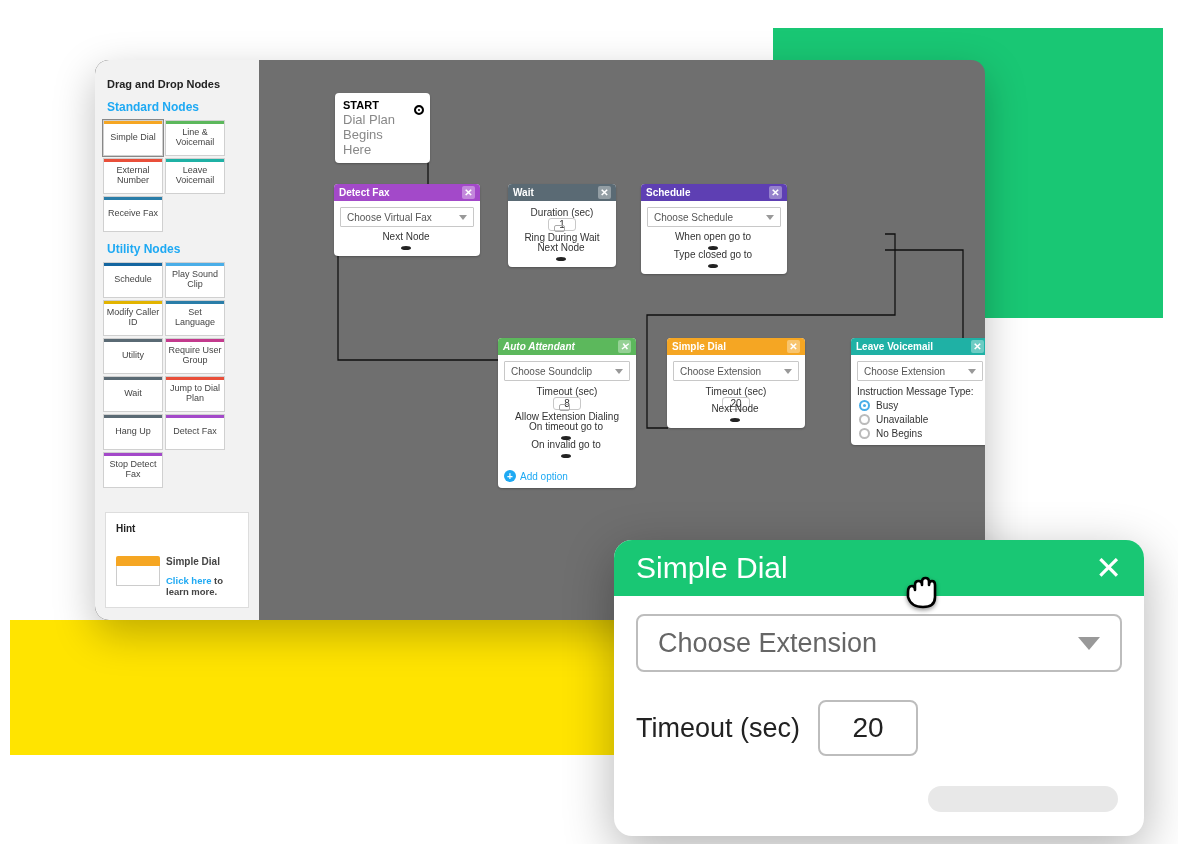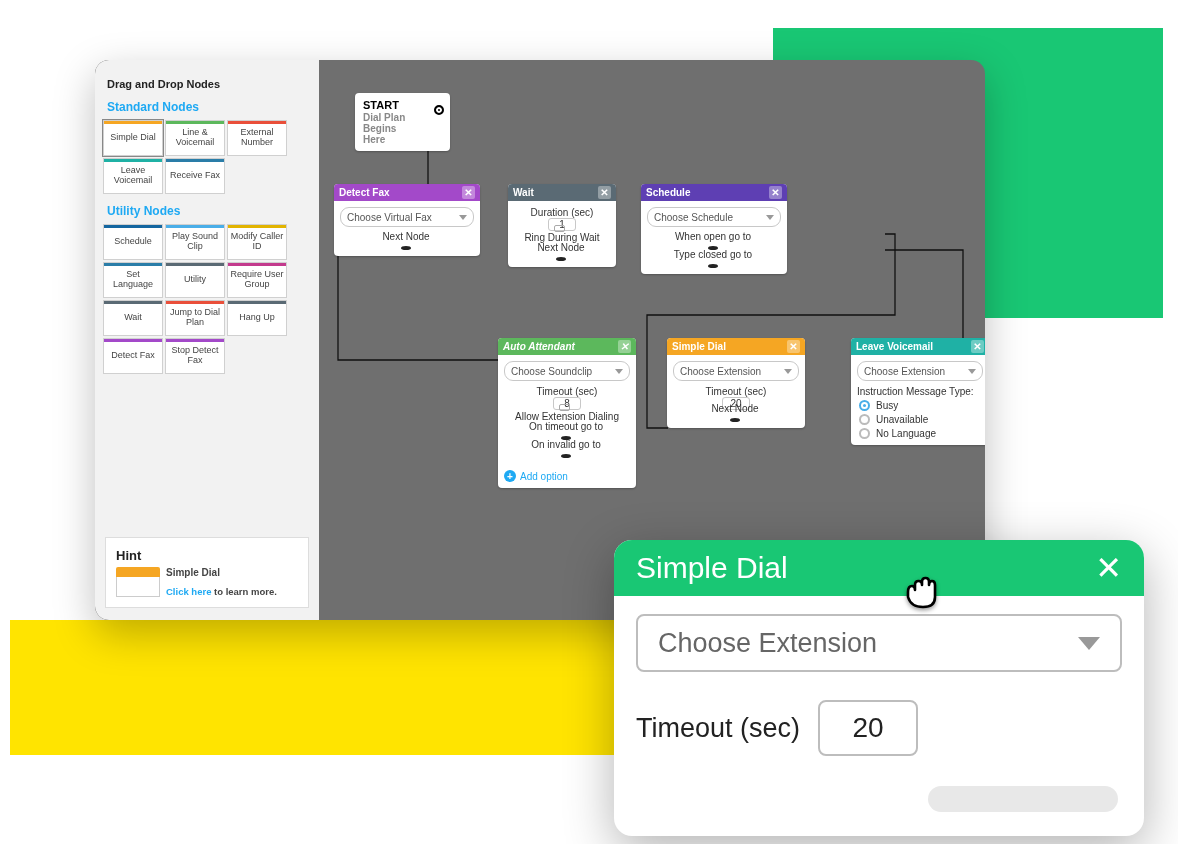--- a/index.html
+++ b/index.html
@@ -11,21 +11,21 @@
 
 
 .app {
   position: absolute; top: 60px; left: 95px; width: 890px; height: 560px;
   background: #6f6f6f; border-radius: 14px; overflow: hidden;
   box-shadow: 0 14px 40px rgba(0,0,0,0.25);
 }
 
 
 .sidebar {
-  position: absolute; left: 0; top: 0; width: 224px; height: 100%;
+  position: absolute; left: 0; top: 0; width: 164px; height: 100%;
   background: #f2f2f2; border-radius: 14px 0 0 14px; font-size: 11px;
 }
 .sidebar h3 { font-size: 11px; font-weight: 600; margin: 18px 12px 10px; color: #222; }
 .section-title { font-size: 12px; font-weight: 600; margin: 10px 12px 6px; color: #1ea9f3; }
 .nodes { display: flex; flex-wrap: wrap; gap: 2px; padding: 0 8px; }
 .node-tile {
   width: 60px; height: 36px; background: #fff; border: 1px solid #d0d0d0;
   display: flex; align-items: center; justify-content: center; text-align: center;
   font-size: 9px; line-height: 1.1; color: #444; position: relative; padding: 2px;
 }
@@ -40,21 +40,21 @@
 .bar-gray::before   { background: #5a6a74; }
 .bar-purple::before { background: #a349c9; }
 .bar-magenta::before{ background: #c33a8d; }
 .bar-lblue::before  { background: #4aaee8; }
 .node-tile.sel { box-shadow: 0 0 0 1px #888; }
 
 .hint-box {
   position: absolute; bottom: 12px; left: 10px; right: 10px; background: #fff;
   border: 1px solid #ddd; padding: 10px; font-size: 9.5px; color: #444;
 }
-.hint-box h4 { font-size: 13px; color: #222; margin-bottom: 4px; font-weight: 600; }
+.hint-box h4 { font-size: 10px; color: #222; margin-bottom: 22px; font-weight: 600; }
 .hint-body { display: flex; gap: 6px; }
 .hint-thumb { width: 44px; flex: none; }
 .hint-thumb .mini { height: 10px; background: #f5a623; border-radius: 2px 2px 0 0; }
 .hint-thumb .mini2 { height: 20px; background: #fff; border: 1px solid #ccc; border-top: 0; }
 .hint-text h5 { font-size: 10px; font-weight: 600; margin-bottom: 3px; }
 .hint-text p { line-height: 1.2; }
 .hint-link { color: #1ea9f3; margin-top: 8px; display: block; font-weight: bold; }
 
 
 .canvas-node {
@@ -64,21 +64,21 @@
 .cn-head {
   height: 17px; color: #fff; font-weight: 600; display: flex; align-items: center;
   justify-content: space-between; padding: 0 5px; font-size: 10px;
 }
 .cn-close {
   width: 13px; height: 13px; background: rgba(255,255,255,0.35); border-radius: 2px;
   display: inline-flex; align-items: center; justify-content: center; font-size: 10px;
 }
 .cn-body { padding: 6px; }
 .cn-sel {
-  border: 1px solid #c8c8c8; border-radius: 9px; height: 20px; padding: 0 6px;
+  border: 1px solid #c8c8c8; border-radius: 1px; height: 20px; padding: 0 6px;
   display: flex; align-items: center; justify-content: space-between; font-size: 10px;
   color: #555; margin-bottom: 5px;
 }
 .cn-chev { width: 0; height: 0; border-left: 4px solid transparent; border-right: 4px solid transparent; border-top: 5px solid #999; }
 .cn-row { display: flex; align-items: center; justify-content: space-between; height: 18px; font-size: 10px; color: #333; flex-direction: column; }
 .cn-row.right { justify-content: flex-end; gap: 4px; padding-right: 2px; }
 .cn-input {
   border: 1px solid #c8c8c8; border-radius: 3px; height: 17px; width: 28px;
   text-align: center; font-size: 10px; color: #333;
   display: inline-flex; align-items: center; justify-content: center;
@@ -95,23 +95,23 @@
 .head-purple  { background: #a349c9; }
 .head-gray    { background: #5a6a74; }
 .head-ppurple { background: #5e3fb3; }
 .head-green   { background: #5cb85c; font-style: italic; }
 .head-orange  { background: #f5a623; }
 .head-teal    { background: #1fb1a5; }
 
 
 .start-node {
   position: absolute; background: #fff; border-radius: 4px; padding: 6px 30px 6px 8px;
-  font-size: 11px; box-shadow: 0 1px 2px rgba(0,0,0,0.25); margin-left: 20px;
-}
-.start-node .sub { font-size: 10px; color: #888; margin-top: 1px; font-weight: bold; }
+  font-size: 11px; box-shadow: 0 1px 2px rgba(0,0,0,0.25);
+}
+.start-node .sub { font-size: 13px; color: #888; margin-top: 1px; }
 .start-node .dot { position: absolute; right: 6px; top: 12px; background: #000; border-color: #000; box-shadow: inset 0 0 0 2px #fff; }
 
 
 .wires { position: absolute; left: 200px; top: 0; width: 690px; height: 560px; pointer-events: none; }
 
 
 .detail {
   position: absolute; left: 614px; top: 540px; width: 530px;
   background: #fff; border-radius: 18px; box-shadow: 0 14px 50px rgba(0,0,0,0.3);
   overflow: hidden; z-index: 10;
@@ -376,21 +376,21 @@
       <div class="radio-row">
           <span class="cn-radio on"></span>
           <span>Busy</span>
         </div>
       <div class="radio-row">
           <span class="cn-radio off"></span>
           <span>Unavailable</span>
         </div>
       <div class="radio-row">
           <span class="cn-radio off"></span>
-          <span>No Language</span>
+          <span>No Begins</span>
         </div>
     </div>
   </div>
 
 </div>
 
 <div class="detail">
   <div class="detail-head">
     <span>Simple Dial</span>
     <span class="detail-x">✕</span>

